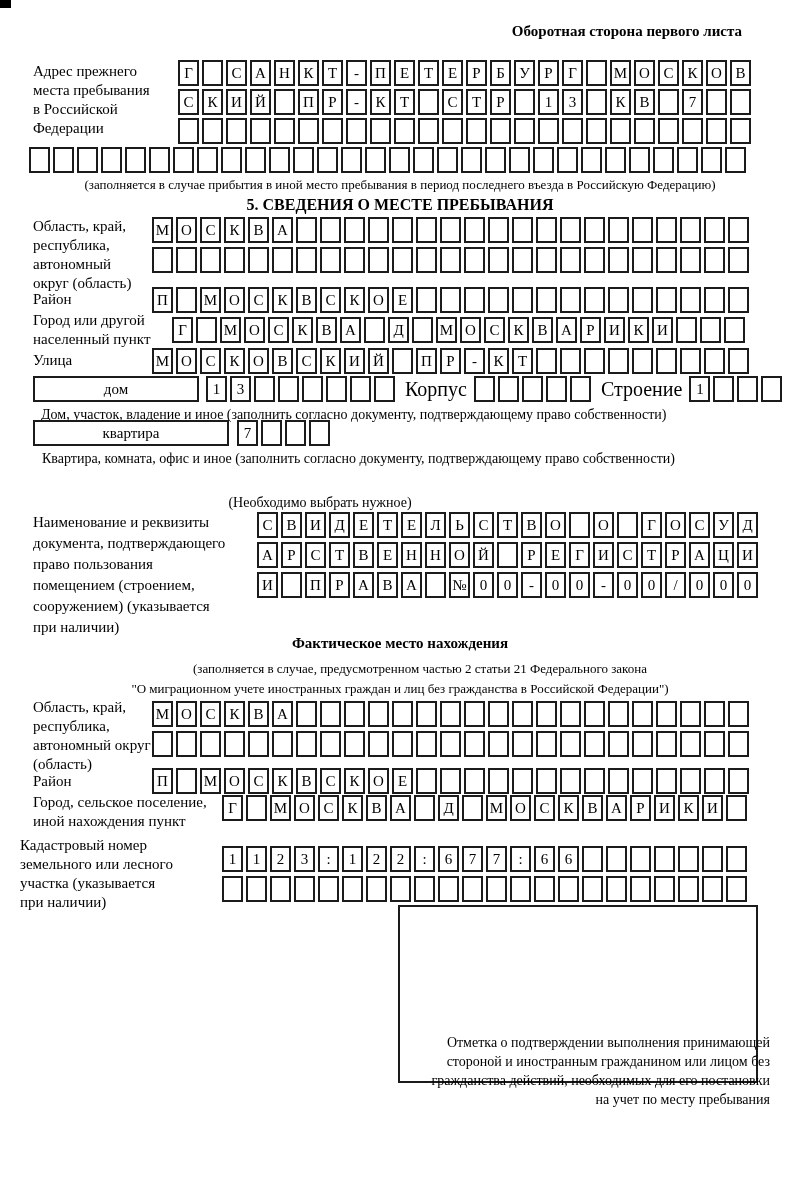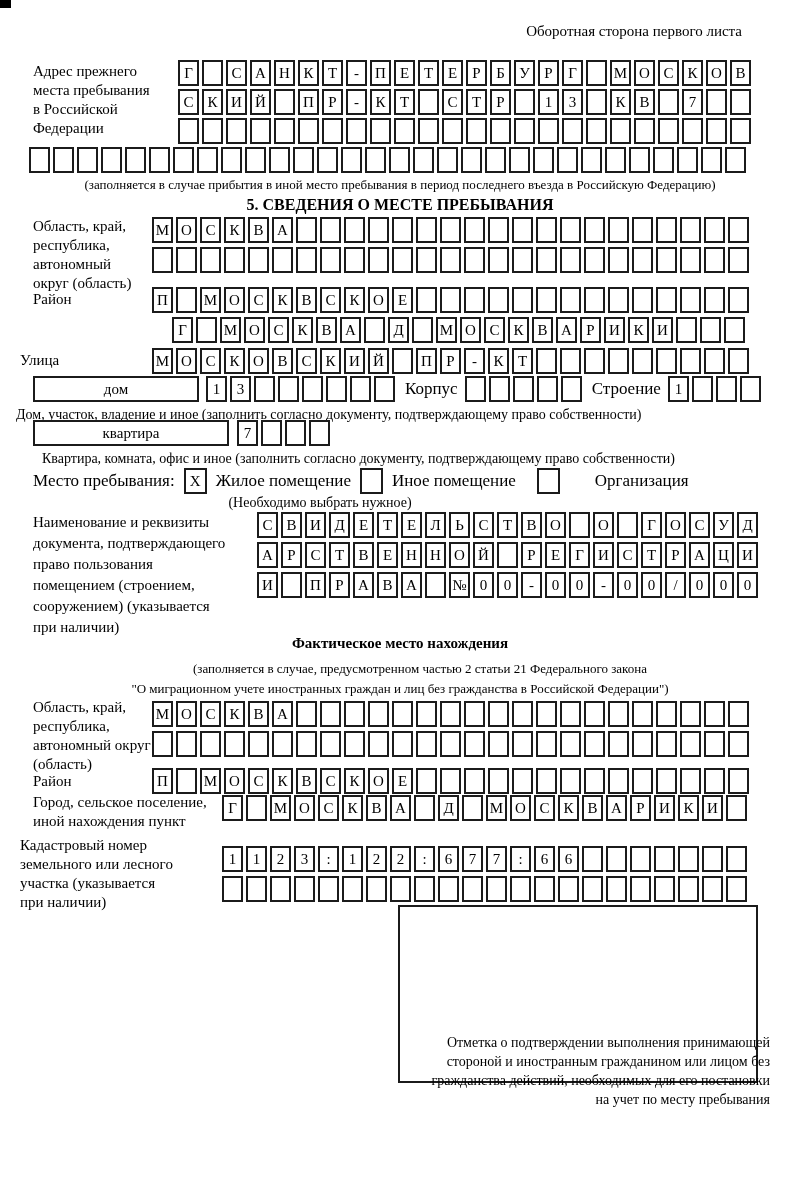--- a/index.html
+++ b/index.html
@@ -20,47 +20,47 @@
   .cell {
     display:inline-block; width:17px; height:22px; border:2px solid #1b1b1b;
     margin-right:3px; background:#fff; text-align:center;
     font-size:15px; line-height:22px; font-family:inherit; flex:0 0 auto;
   }
   .flexrow { position:absolute; display:flex; align-items:center; }
   .widebox {
     display:inline-block; border:2px solid #1b1b1b; height:22px; line-height:22px;
     text-align:center; font-size:15px; background:#fff; flex:0 0 auto;
   }
-  .inlbl { font-size:17px; flex:0 0 auto; }
+  .inlbl { font-size:20px; flex:0 0 auto; }
   .chk {
     display:inline-block; width:19px; height:22px; border:2px solid #1b1b1b;
     text-align:center; font-size:15px; line-height:22px; background:#fff; flex:0 0 auto;
   }
   .corner-mark { position:absolute; left:0; top:0; width:11px; height:8px; background:#000; }
 
-  #hdr { top:22px; right:58px; }
+  #hdr { top:22px; right:58px;font-weight:bold; }
   #addr-label { left:33px; top:62px; }
   #addr-r1 { left:178px; top:60px; }
   #addr-r2 { left:178px; top:89px; }
   #addr-r3 { left:178px; top:118px; }
   #addr-r4 { left:29px; top:147px; }
   #addr-note { top:176px; }
   #sec2-heading { top:195px; font-size:16px; }
   #oblast-label { left:33px; top:217px; }
   #oblast-r1 { left:152px; top:217px; }
   #oblast-r2 { left:152px; top:247px; }
   #raion-label { left:33px; top:290px; }
   #raion-row { left:152px; top:287px; }
   #gorod-label { left:33px; top:311px; }
   #gorod-row { left:172px; top:317px; }
-  #ulitsa-label { left:20px; top:351px; }
+  #ulitsa-label { left:33px; top:351px; }
   #ulitsa-row { left:152px; top:348px; }
   #dom-row { left:33px; top:376px; gap:7px; }
   #dom-box { width:162px; }
-  #dom-caption { left:16px; top:406px; }
+  #dom-caption { left:41px; top:406px; }
   #kv-row { left:33px; top:420px; gap:8px; }
   #kv-box { width:192px; }
   #kv-caption { left:42px; top:450px; }
   #mesto-row { left:33px; top:468px; gap:9px; }
   #chk-org { margin-left:12px; }
   #org-label { margin-left:26px; }
   #mesto-note { left:140px; top:494px; width:360px; text-align:center; }
   #doc-label { left:33px; top:512px; line-height:21px; }
   #doc-r1 { left:257px; top:512px; }
   #doc-r2 { left:257px; top:542px; }
@@ -288,20 +288,22 @@
       <span class="cell"></span>
       <span class="cell"></span>
       <span class="cell"></span>
       <span class="cell"></span>
       <span class="cell"></span>
       <span class="cell"></span>
       <span class="cell"></span>
       <span class="cell"></span>
     </div>
 
+  <div id="gorod-label" class="txt ml">Город или другой
+населенный пункт</div>
   <div id="gorod-row" class="cellrow">
       <span class="cell">Г</span>
       <span class="cell"></span>
       <span class="cell">М</span>
       <span class="cell">О</span>
       <span class="cell">С</span>
       <span class="cell">К</span>
       <span class="cell">В</span>
       <span class="cell">А</span>
       <span class="cell"></span>
@@ -385,29 +387,20 @@
     <span id="kv-box" class="widebox">квартира</span>
     <span class="cellrow inline">
         <span class="cell">7</span>
         <span class="cell"></span>
         <span class="cell"></span>
         <span class="cell"></span>
       </span>
   </div>
   <div id="kv-caption" class="caption">Квартира, комната, офис и иное (заполнить согласно документу, подтверждающему право собственности)</div>
 
-  <div id="mesto-row" class="flexrow">
-    <span class="inlbl">Место пребывания:</span>
-    <span class="chk">X</span>
-    <span class="inlbl">Жилое помещение</span>
-    <span class="chk"></span>
-    <span class="inlbl">Иное помещение</span>
-    <span id="chk-org" class="chk"></span>
-    <span id="org-label" class="inlbl">Организация</span>
-  </div>
   <div id="mesto-note" class="caption">(Необходимо выбрать нужное)</div>
 
   <div id="doc-label" class="txt ml">Наименование и реквизиты
 документа, подтверждающего
 право пользования
 помещением (строением,
 сооружением) (указывается
 при наличии)</div>
   <div id="doc-r1" class="cellrow">
       <span class="cell">С</span>

